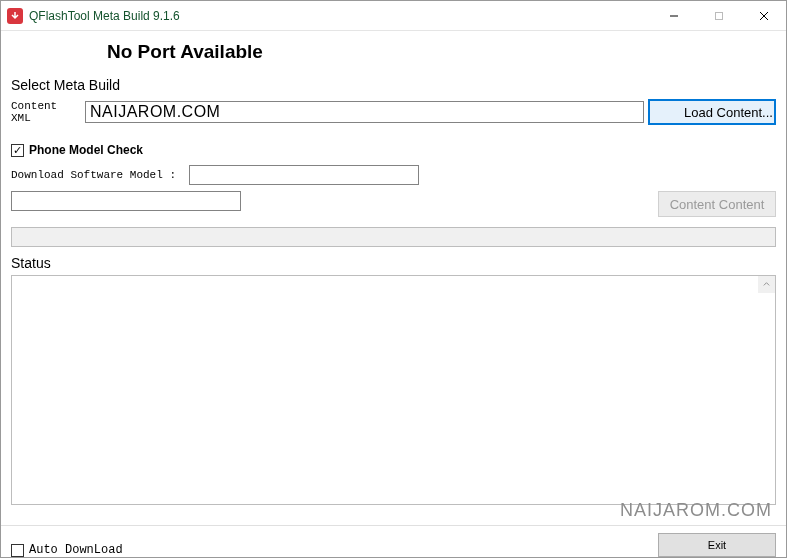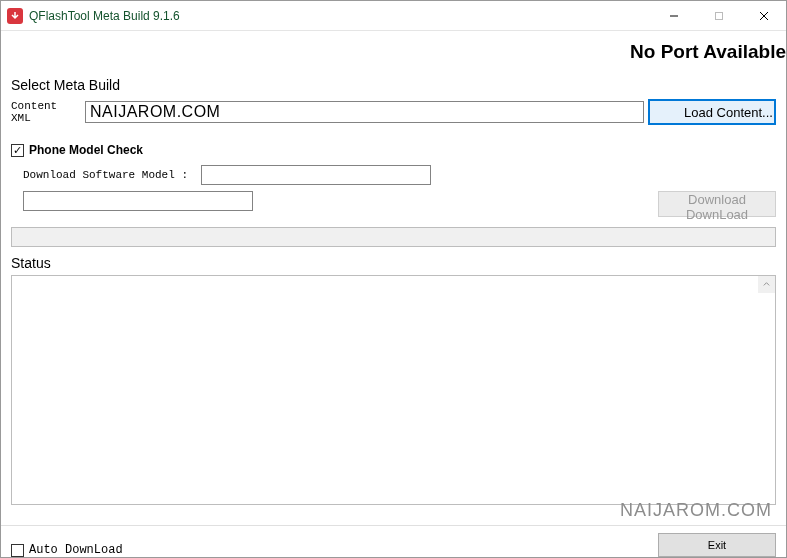--- a/index.html
+++ b/index.html
@@ -36,21 +36,20 @@
       display: flex; align-items: center; justify-content: center;
       font-size: 10px; color: #000;
     }
     .win-btn.disabled { color: #bbb; }
     .win-btn svg { width: 10px; height: 10px; }
     .header-msg {
       font-weight: bold;
       font-size: 19px;
       margin: 10px 0 14px 106px;
       color: #000;
-      text-align: right;
     }
     .content { padding: 0 10px; }
     .section-label { font-size: 14px; margin-bottom: 6px; color: #000; }
     .field-label { font-size: 12px; color: #000; font-family: Liberation Mono, monospace; }
     .text-input {
       height: 22px;
       border: 1px solid #838383;
       font-size: 15px;
       padding: 0 4px;
       font-family: inherit;
@@ -68,21 +67,21 @@
     }
     .btn-load { width: 128px; border: 2px solid #0078d7; background: #e5f1fb; padding-left: 33px; }
     .btn-download { width: 118px; color: #9a9a9a; background: #ececec; border: 1px solid #d0d0d0; }
     .checkbox-row { display: flex; align-items: center; gap: 5px; margin-bottom: 8px; }
     .checkbox { width: 13px; height: 13px; border: 1px solid #333; display:flex; align-items:center; justify-content:center; background:#fff; }
     .checkbox.checked::after { content: "✓"; font-size: 11px; line-height: 1; color: #000; }
     .bold-label { font-weight: bold; font-size: 12px; }
     .model-row { display: flex; align-items: center; margin-bottom: 6px; }
     .model-row .field-label { width: 178px; font-size: 11px; }
     .model-input { width: 230px; height: 20px; border: 1px solid #838383; font-size:12px; padding:0 3px; }
-    .download-area { display: flex; margin-left: 12px; }
+    .download-area { display: flex; }
     .download-left { flex: 1; }
     .download-right { display: flex; align-items: flex-end; }
     .divider-bar {
       height: 20px;
       background: #f0f0f0;
       border: 1px solid #bdbdbd;
       margin: 10px 0 8px 0;
     }
     .status-label { font-size: 14px; margin-bottom: 4px; }
     .status-box {
@@ -168,21 +167,21 @@
     <div class="download-left">
       <div class="model-row">
         <span class="field-label">Download Software  Model :</span>
         <input type="text" class="model-input" value="" style="">
       </div>
       <div class="model-row">
         <input type="text" class="model-input" value="" style="">
       </div>
     </div>
     <div class="download-right">
-      <button class="btn btn-download">Download DownLoad</button>
+      <button class="btn btn-download">Content Content</button>
     </div>
   </div>
 
   <div class="divider-bar"></div>
 
   <div class="status-label">Status</div>
   <div class="status-box">
     <div class="scrollbar-up">
       <svg viewBox="0 0 10 10" width="9" height="9">
           <path d="M2 6 L5 3 L8 6" stroke="#888" stroke-width="1" fill="none"></path>

